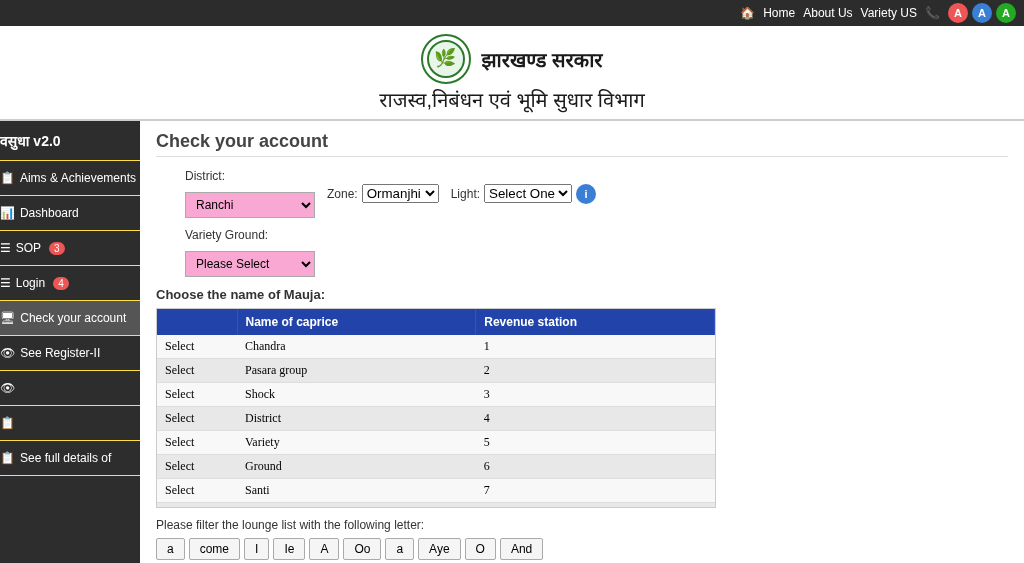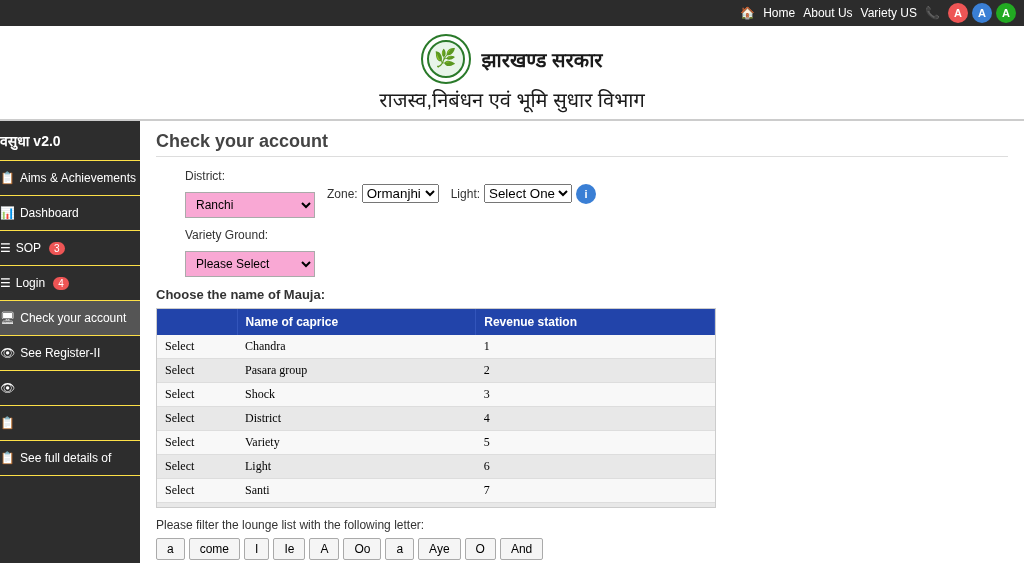--- a/index.html
+++ b/index.html
@@ -368,21 +368,21 @@
     <td>District</td>
     <td>4</td>
   </tr>
             <tr>
     <td><a class="select-link">Select</a></td>
     <td>Variety</td>
     <td>5</td>
   </tr>
             <tr>
     <td><a class="select-link">Select</a></td>
-    <td>Light</td>
+    <td>Ground</td>
     <td>6</td>
   </tr>
             <tr>
     <td><a class="select-link">Select</a></td>
     <td>Santi</td>
     <td>7</td>
   </tr>
             <tr>
     <td><a class="select-link">Select</a></td>
     <td>Hochai</td>

